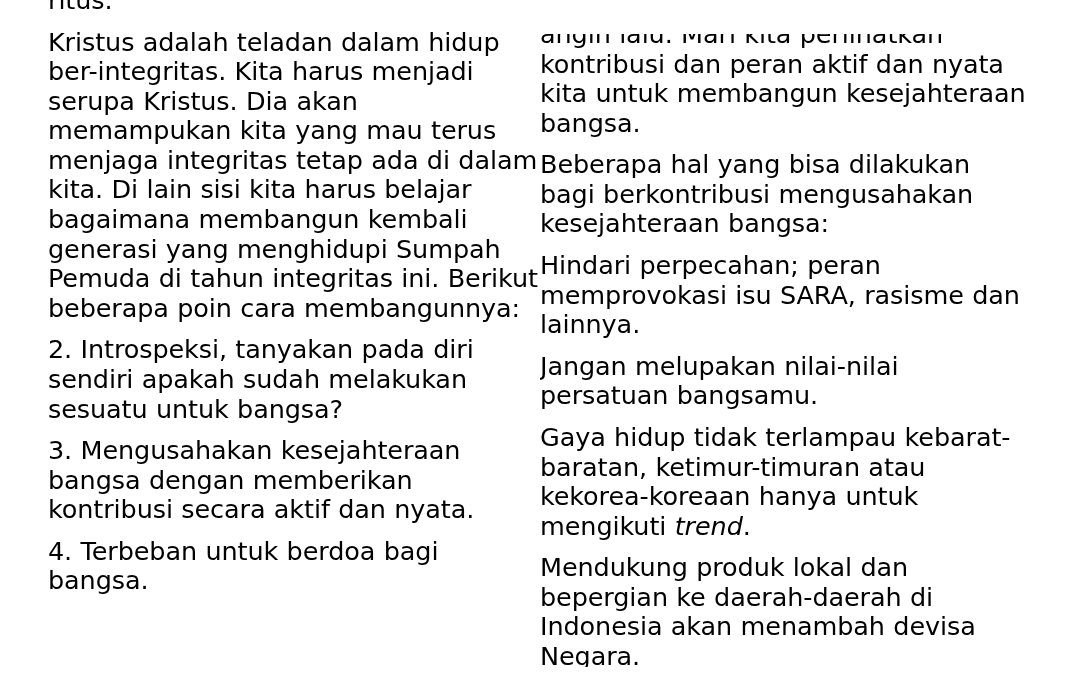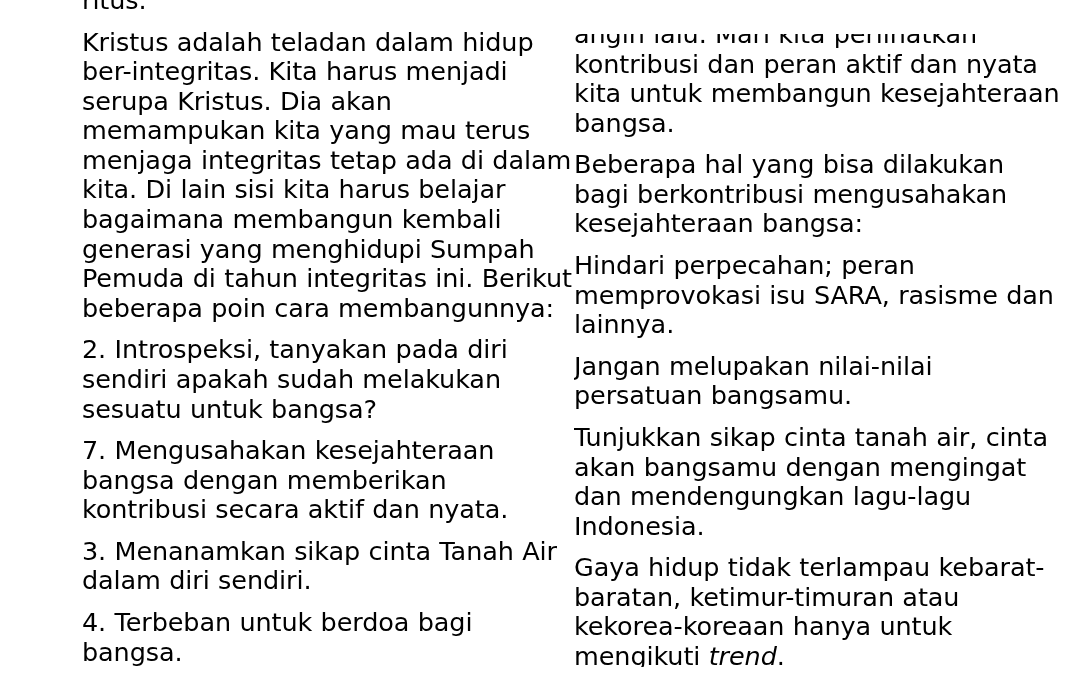--- a/index.html
+++ b/index.html
@@ -21,21 +21,20 @@
     box-sizing: border-box;
     padding: 0;
   }
   .columns {
     display: flex;
     flex-direction: row;
     width: 1080px;
     height: 675px;
     box-sizing: border-box;
     padding: 0 14px 8px 48px;
-    justify-content: flex-end;
   }
   .column {
     flex: 1 1 0;
     box-sizing: border-box;
     overflow: hidden;
   }
   .column-left {
     max-width: 492px;
   }
   .column-right {
@@ -60,31 +59,29 @@
 </head>
 <body>
 
 <div class="page">
   <div class="columns">
 
     <div class="column column-left">
       <p class="clipped-top">ritus.</p>
       <p>Kristus adalah teladan dalam hidup ber-integritas. Kita harus menjadi serupa Kristus. Dia akan memampukan kita yang mau terus menjaga integritas tetap ada di dalam kita. Di lain sisi kita harus belajar bagaimana membangun kembali generasi yang menghidupi Sumpah Pemuda di tahun integritas ini. Berikut beberapa poin cara membangunnya:</p>
       <p>2. Introspeksi, tanyakan pada diri sendiri apakah sudah melakukan sesuatu untuk bangsa?</p>
-      <p>7. Mengusahakan kesejahteraan bangsa dengan memberikan kontribusi secara aktif dan nyata.</p>
-      <p>3. Menanamkan sikap cinta Tanah Air dalam diri sendiri.</p>
+      <p>3. Mengusahakan kesejahteraan bangsa dengan memberikan kontribusi secara aktif dan nyata.</p>
       <p>4. Terbeban untuk berdoa bagi bangsa.</p>
 
     </div>
 
     <div class="column column-right">
       <p class="clipped-top">angin lalu. Mari kita perlihatkan kontribusi dan peran aktif dan nyata kita untuk membangun kesejahteraan bangsa.</p>
       <p>Beberapa hal yang bisa dilakukan bagi berkontribusi mengusahakan kesejahteraan bangsa:</p>
       <p>Hindari perpecahan; peran memprovokasi isu SARA, rasisme dan lainnya.</p>
       <p>Jangan melupakan nilai-nilai persatuan bangsamu.</p>
-      <p>Tunjukkan sikap cinta tanah air, cinta akan bangsamu dengan mengingat dan mendengungkan lagu-lagu Indonesia.</p>
       <p><span>Gaya hidup tidak terlampau kebarat-baratan, ketimur-timuran atau kekorea-koreaan hanya untuk mengikuti </span><em>trend</em><span>.</span></p>
       <p>Mendukung produk lokal dan bepergian ke daerah-daerah di Indonesia akan menambah devisa Negara.</p>
 
     </div>
 
   </div>
 </div>
 
 </body></html>

